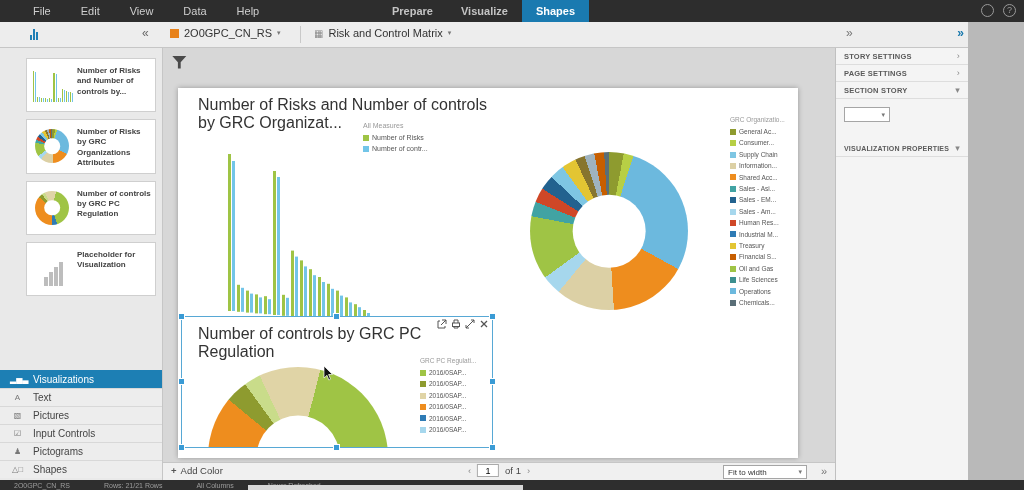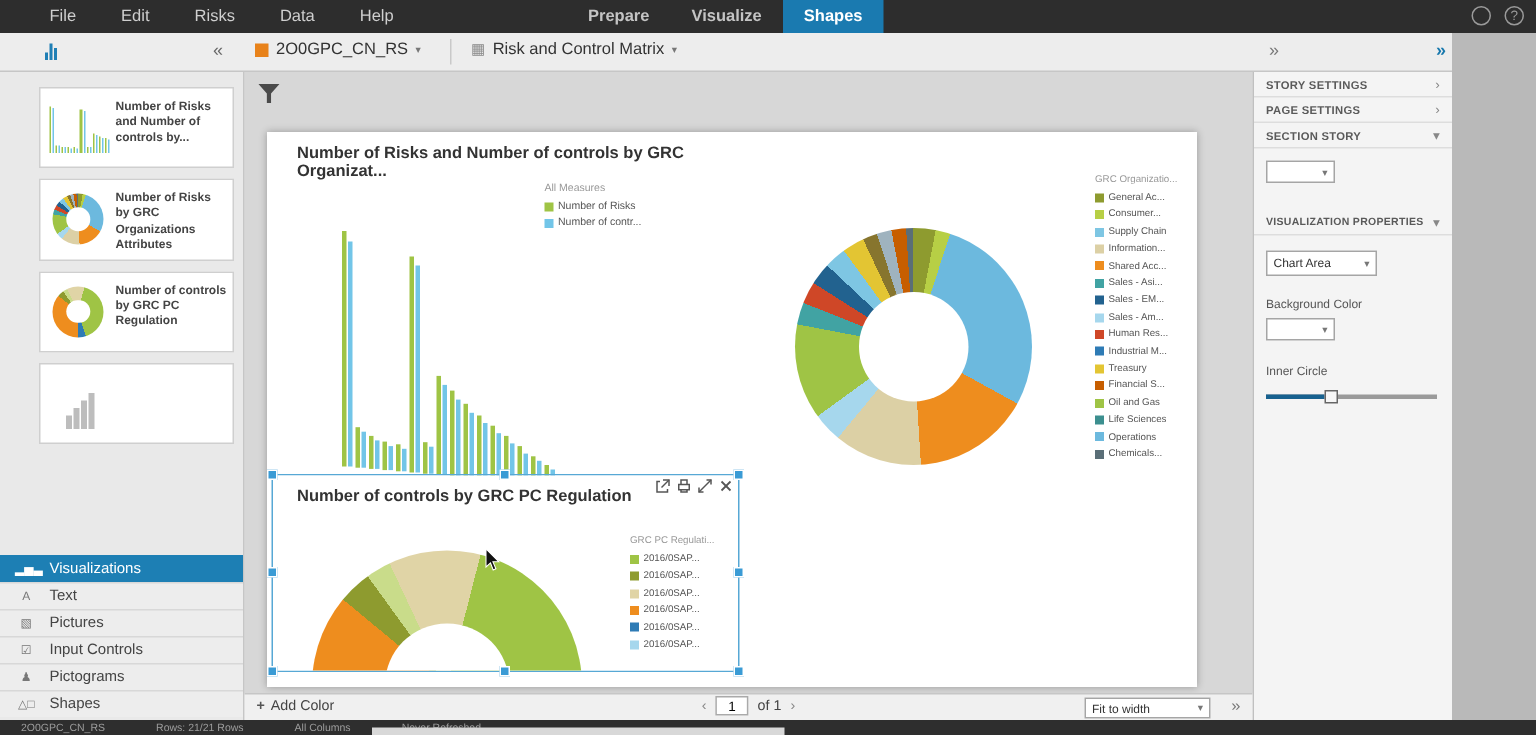--- a/index.html
+++ b/index.html
@@ -47,21 +47,21 @@
   .tool{height:18px;display:flex;align-items:center;gap:8px;padding-left:10px;font-size:10px;color:#444;border-top:1px solid #d8d8d8;background:#ededed}
   .tool.active{background:#1d7fb4;color:#fff;border-top-color:#1d7fb4}
   .tool-icon{width:15px;text-align:center;font-size:8px;color:#777}
   .tool.active .tool-icon{color:#fff}
 
   
   #canvas{position:absolute;left:163px;top:48px;width:672px;height:414px;background:#d7d7d7}
   #filter-btn{position:absolute;left:8px;top:8px;width:18px;height:14px}
   #page{position:absolute;left:15px;top:40px;width:620px;height:370px;background:#fff;box-shadow:0 0 5px rgba(0,0,0,.3)}
 
-  .chart-title{font-size:11px;font-weight:bold;color:#333}
+  .chart-title{font-size:16px;font-weight:normal;color:#333}
   
   #chart1{position:absolute;left:10px;top:8px;width:312px;height:222px}
   #chart1-title{padding-left:10px}
   #chart1-plot{position:absolute;left:40px;top:50px;width:152px;height:165px;display:flex;align-items:flex-end;gap:2px}
   .bargroup{display:flex;align-items:flex-end;gap:1px}
   .bar{width:3px}
   .legend{position:absolute}
   #chart1-legend{left:175px;top:26px;width:90px}
   .legend-header{font-size:7px;color:#999;margin-bottom:3px}
   .legend-item{display:flex;align-items:center;gap:3px;font-size:7px;color:#555;line-height:11.4px;white-space:nowrap}
@@ -118,21 +118,21 @@
   #statusbar{position:absolute;left:0;top:480px;width:1024px;height:10px;background:#2e2e2e;display:flex;gap:34px;align-items:center;padding-left:14px;font-size:7px;color:#9d9d9d;z-index:5}
   #status-toast{position:absolute;left:248px;top:485px;width:275px;height:5px;background:#d8d8d8;z-index:6}
 </style>
 </head>
 <body>
 
 <div id="menubar">
   <div id="menu-items">
       <div class="menu-item">File</div>
       <div class="menu-item">Edit</div>
-      <div class="menu-item">Risks</div>
+      <div class="menu-item">View</div>
       <div class="menu-item">Data</div>
       <div class="menu-item">Help</div>
     </div>
   <div id="tabs">
       <div class="tab">Prepare</div>
       <div class="tab">Visualize</div>
       <div class="tab active">Shapes</div>
     </div>
   <div id="menubar-right">
     <div class="circle-icon"></div>
@@ -209,20 +209,21 @@
       </div>
       <div class="gallery-card">
         <div class="thumb">
           <div class="thumb-bars" style="justify-content: center;">
             <span style="height: 9px; width: 4px; background: rgb(189, 189, 189);"></span>
             <span style="height: 14px; width: 4px; background: rgb(189, 189, 189);"></span>
             <span style="height: 19px; width: 4px; background: rgb(189, 189, 189);"></span>
             <span style="height: 24px; width: 4px; background: rgb(189, 189, 189);"></span>
           </div>
         </div>
+        <div class="card-label">Placeholder for Visualization</div>
       </div>
     </div>
   <div id="tools">
       <div class="tool active">
         <span class="tool-icon">▂▅▃</span>
         <span>Visualizations</span>
       </div>
       <div class="tool">
         <span class="tool-icon">A</span>
         <span>Text</span>
@@ -502,37 +503,20 @@
       </div>
     </div>
   <div class="rp-select" id="section-color-select">
     <span></span>
     <span class="caret">▾</span>
   </div>
   <div class="rp-row" id="viz-props-row">
     <span>VISUALIZATION PROPERTIES</span>
     <span class="rp-chev">▾</span>
   </div>
-  <div id="rp-controls">
-    <div class="rp-select" id="chart-area-select">
-      <span>Chart Area</span>
-      <span class="caret">▾</span>
-    </div>
-    <div class="rp-label">Background Color</div>
-    <div class="rp-select" id="bg-color-select">
-      <span></span>
-      <span class="caret">▾</span>
-    </div>
-    <div class="rp-label">Inner Circle</div>
-    <div id="slider">
-      <div id="slider-track"></div>
-      <div id="slider-fill" style="width: 38%;"></div>
-      <div id="slider-thumb" style="left: calc(38% - 4px);"></div>
-    </div>
-  </div>
 </div>
 
 <div id="footer">
   <div id="add-page">
     <span class="plus">+</span>
     <span>Add Color</span>
   </div>
   <div id="pager">
     <span class="pg-chev">‹</span>
     <input id="page-input" value="1" style="">

